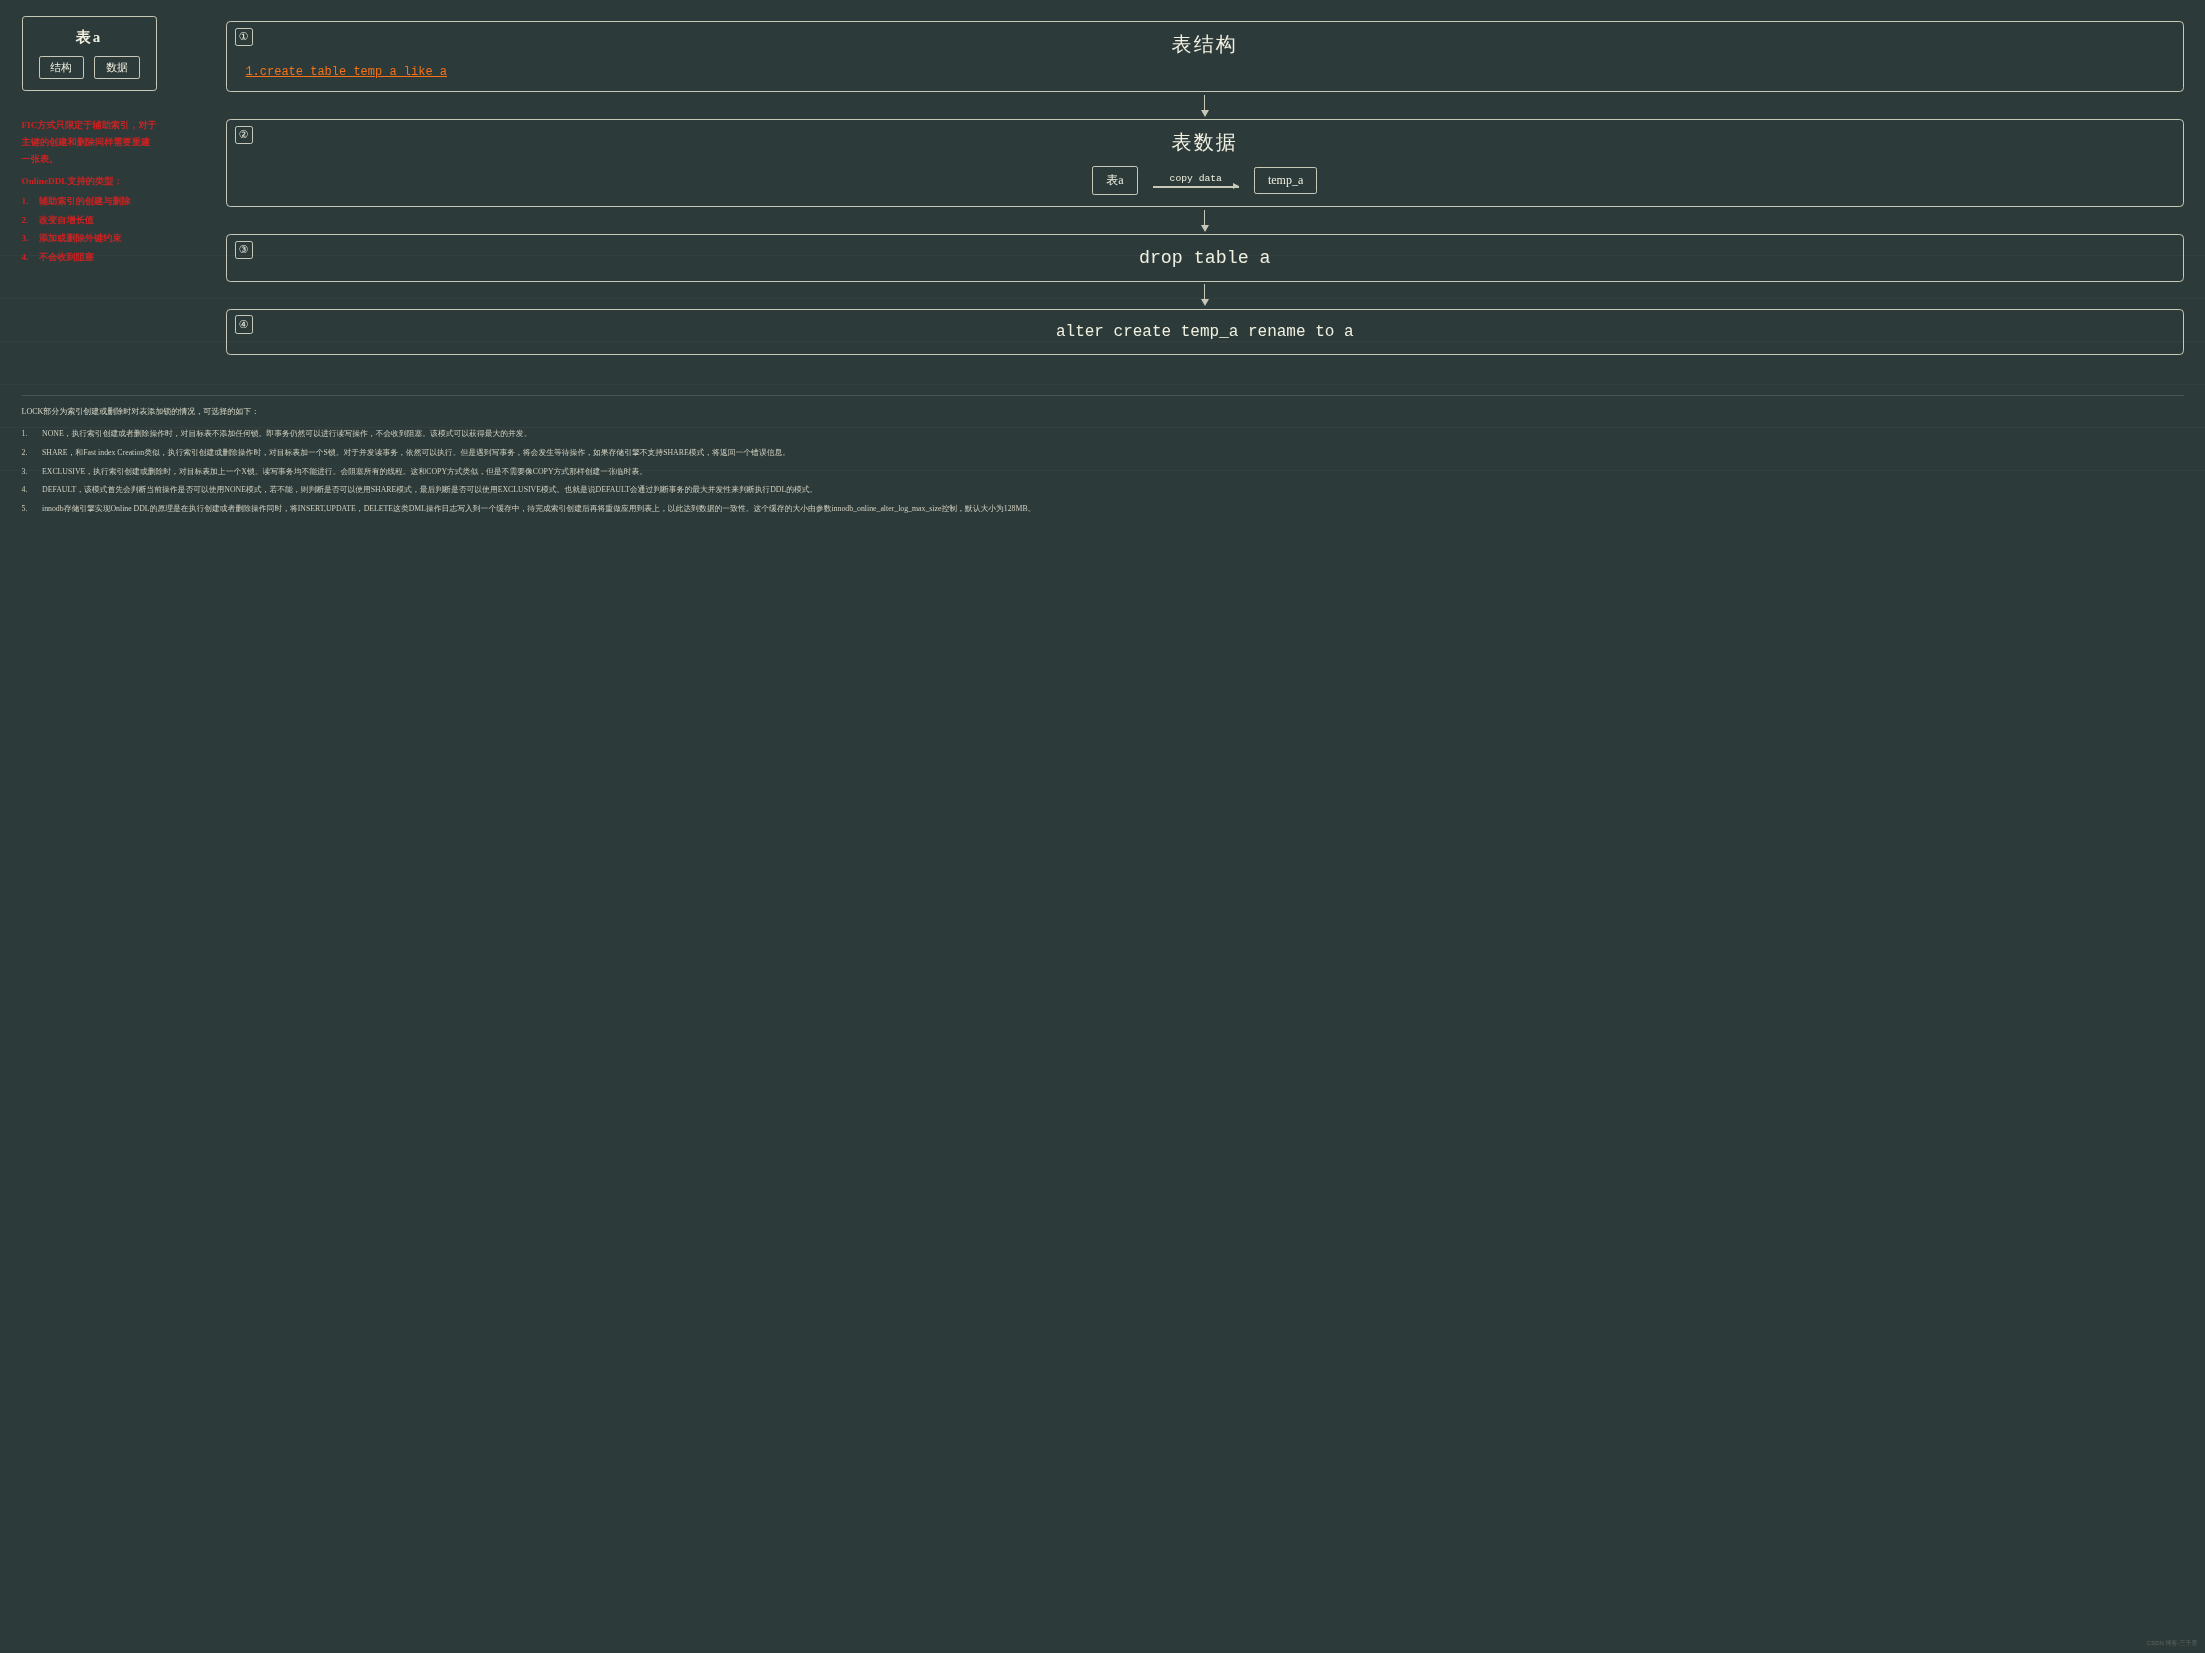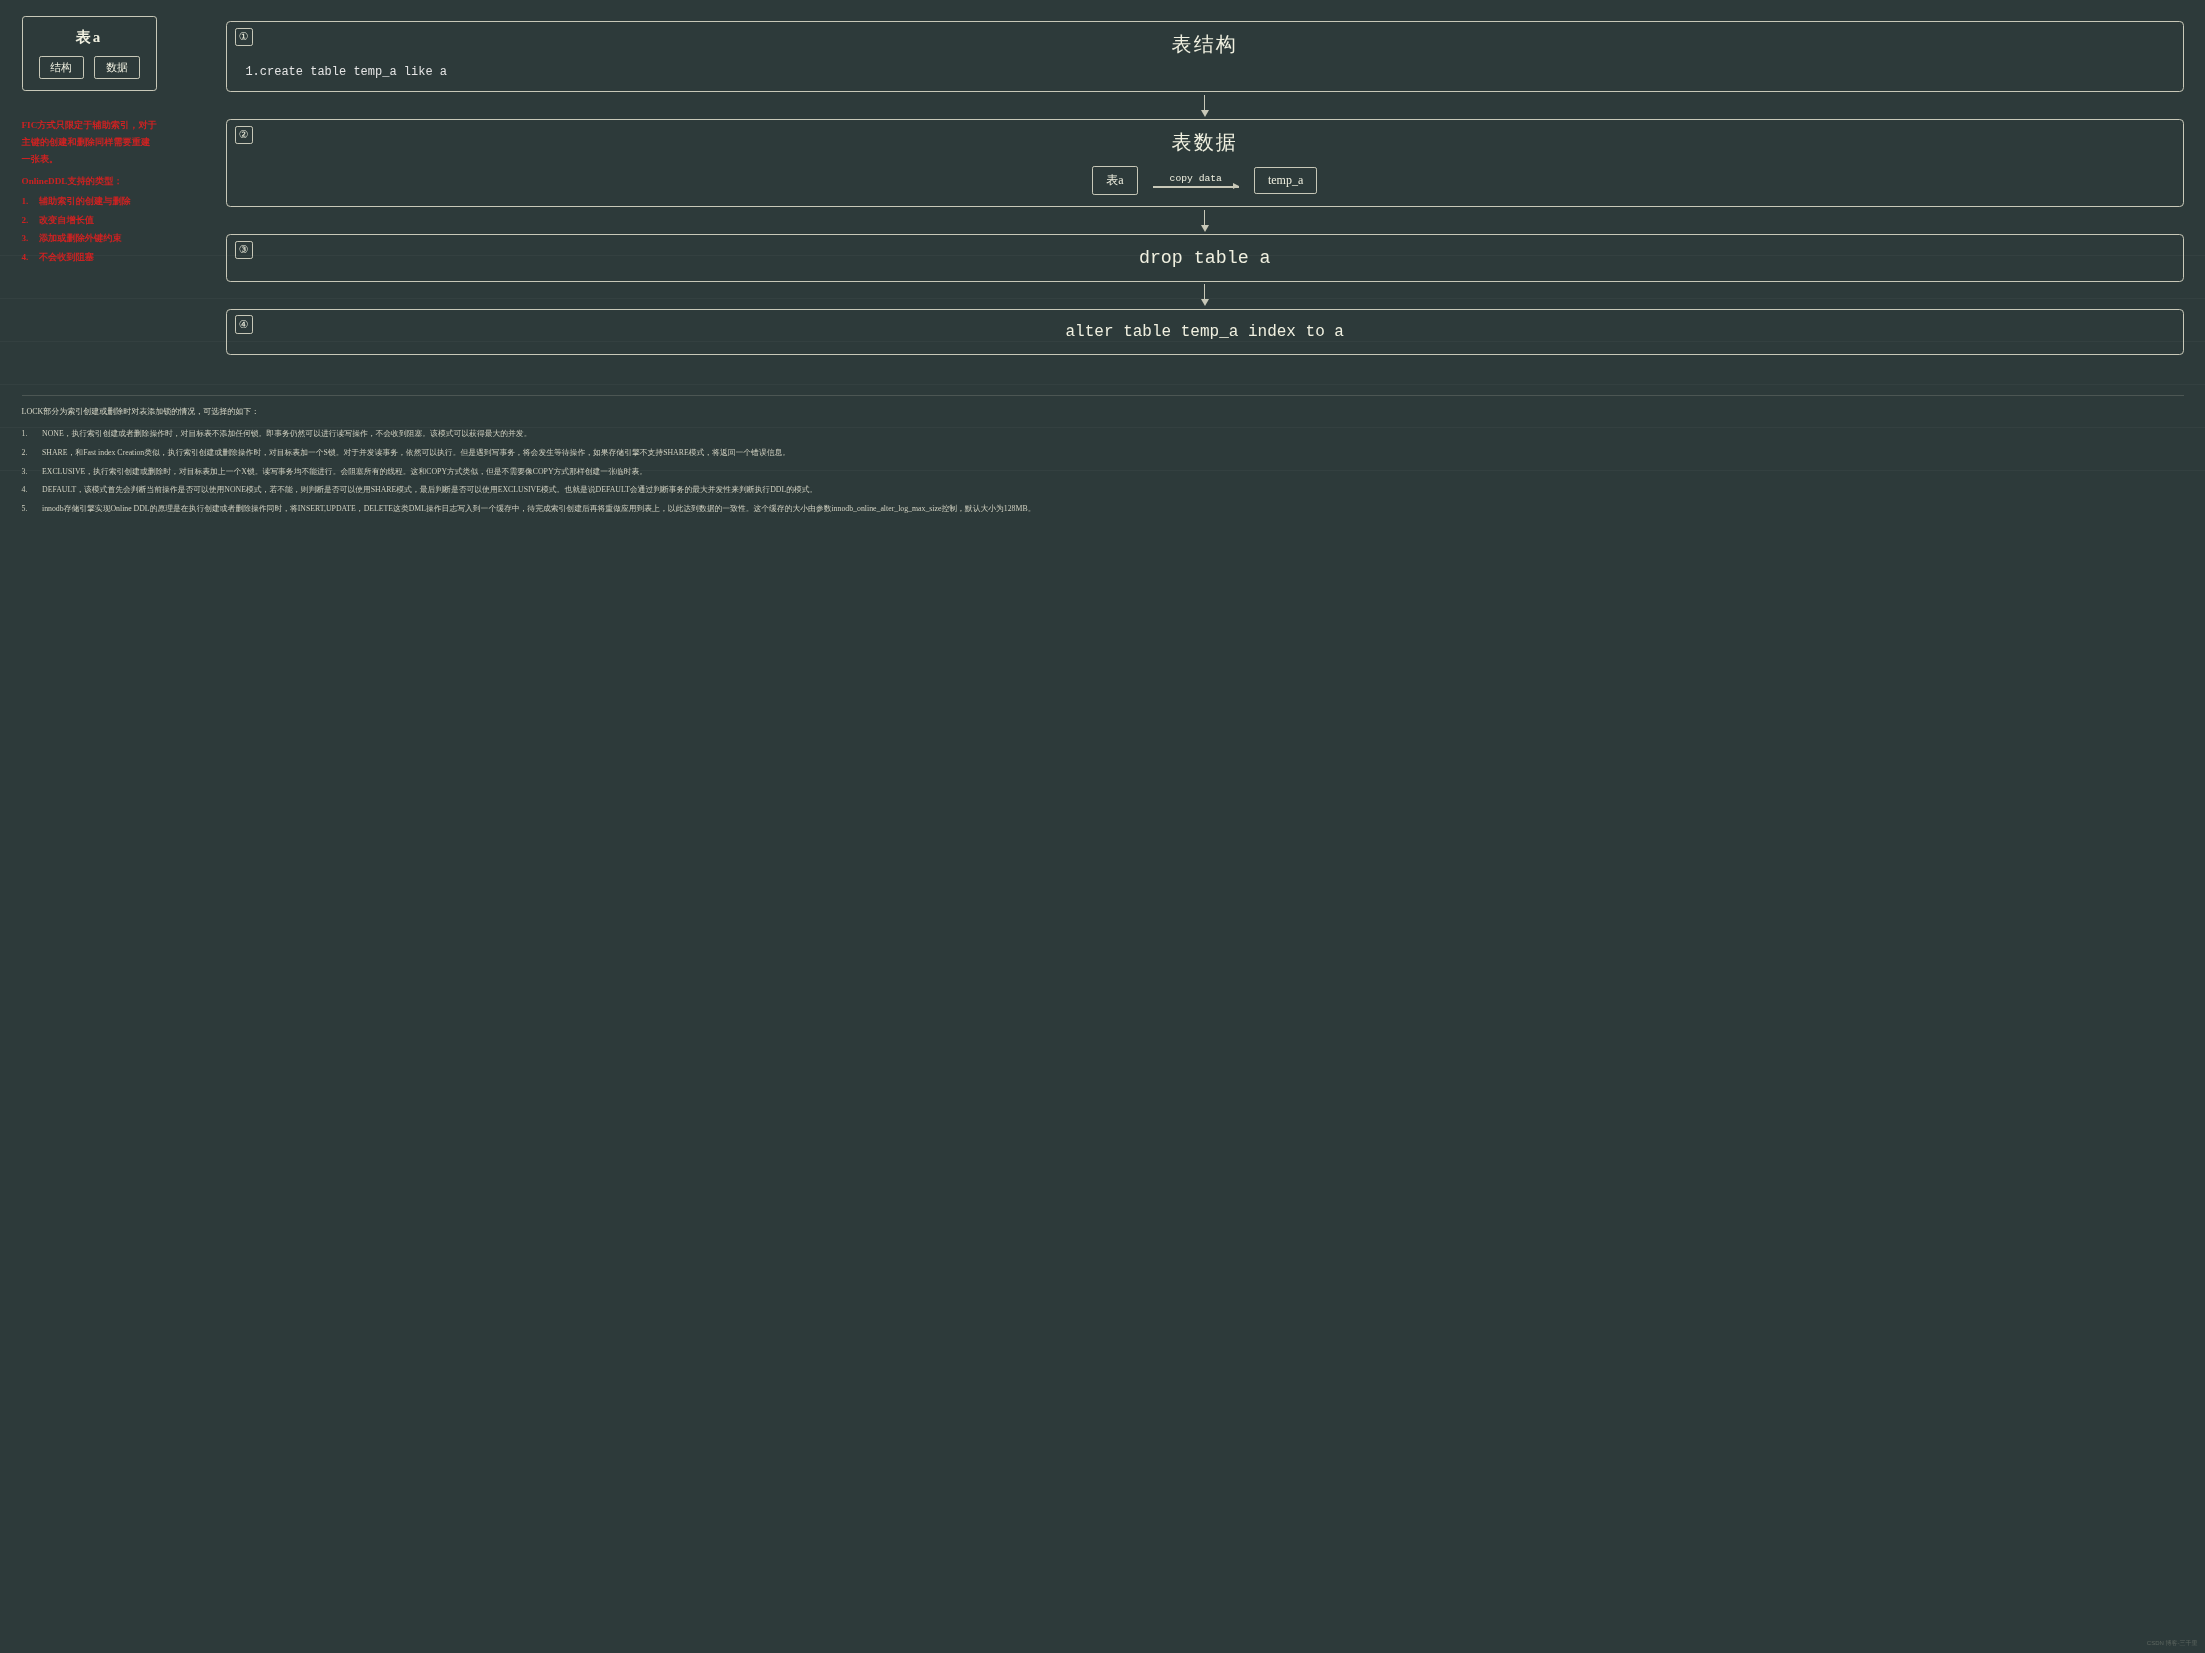--- a/index.html
+++ b/index.html
@@ -157,24 +157,25 @@
       text-align: center;
       font-size: 20px;
       color: #f0f0e0;
       font-family: 'SimSun', 'STSong', serif;
       letter-spacing: 2.2px;
       margin-bottom: 4.3px;
     }
 
     .flow-box-code {
       font-size: 12px;
-      color: #e5e5e5;
+      color: #f97316;
       font-family: 'Courier New', Courier, monospace;
       line-height: 1.7;
       padding-left: 5.4px;
+      text-decoration: underline;
     }
 
     
     .flow-box-2-inner {
       display: flex;
       align-items: center;
       justify-content: center;
       gap: 0;
       padding: 5.4px 0 2.2px 0;
     }
@@ -402,21 +403,21 @@
 
       <div class="flow-arrow">
         <div class="arrow-down">
           <div class="arrow-down-line"></div>
           <div class="arrow-down-head"></div>
         </div>
       </div>
 
       <div class="flow-box">
         <div class="flow-box-number">④</div>
-        <div class="flow-box-4-content">alter table temp_a index to a</div>
+        <div class="flow-box-4-content">alter create temp_a rename to a</div>
       </div>
 
     </div>
   </div>
 
   <div class="bottom-section">
     <p class="bottom-intro">LOCK部分为索引创建或删除时对表添加锁的情况，可选择的如下：</p>
     <ol class="bottom-list">
       <li>
         <span class="li-num">1.</span>

